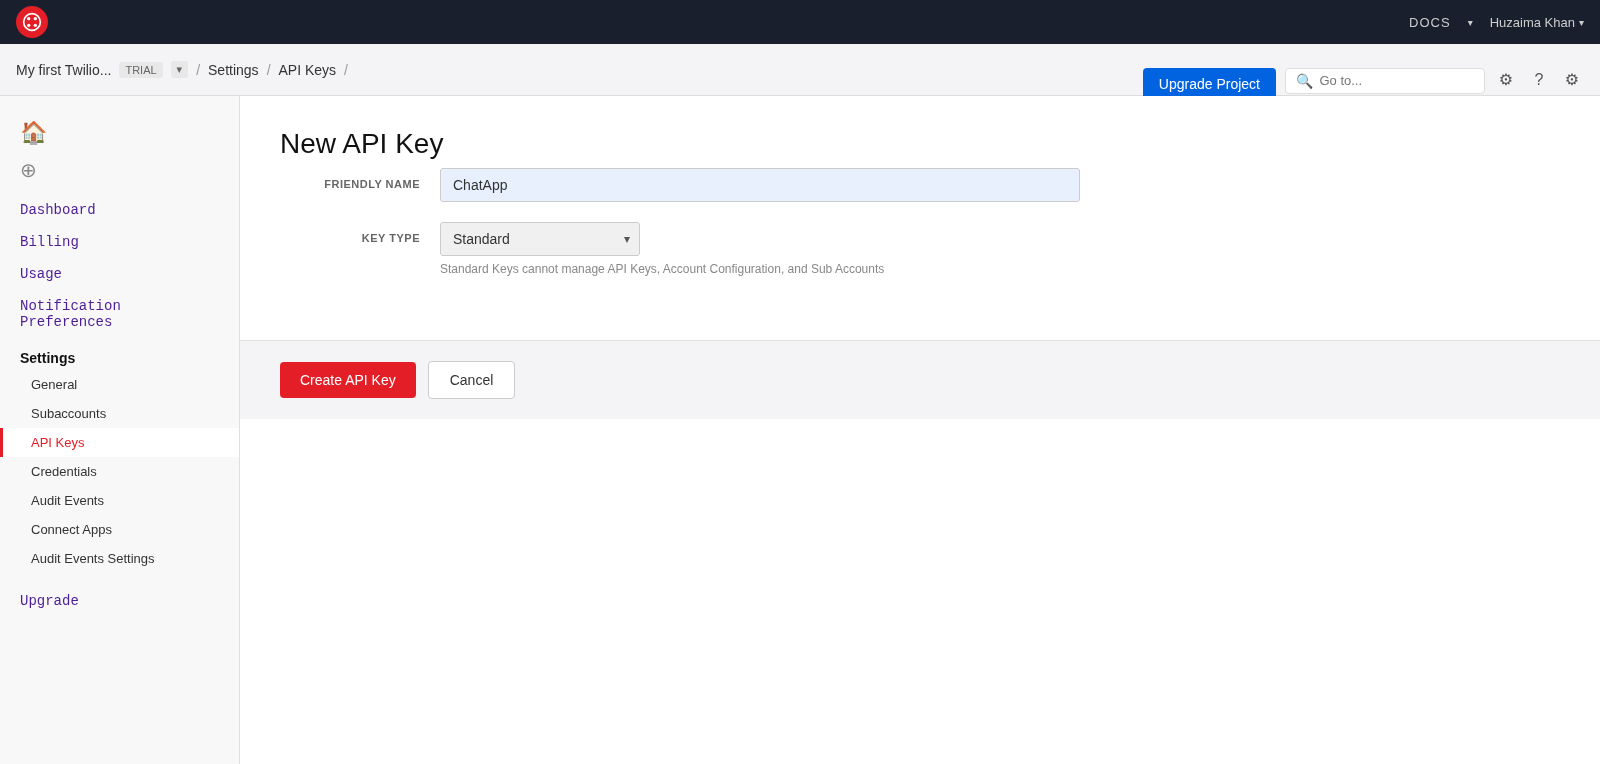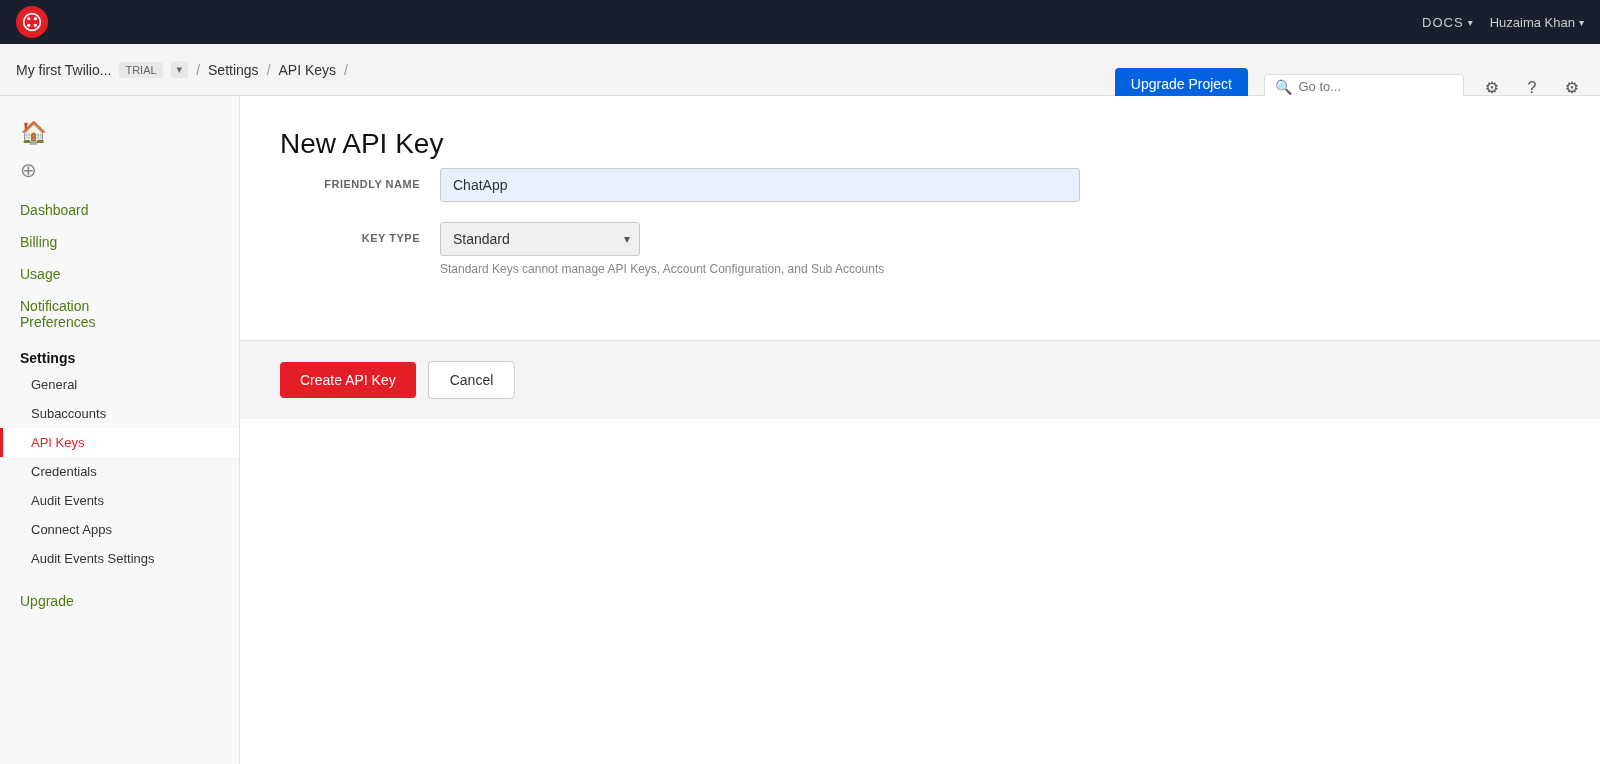--- a/index.html
+++ b/index.html
@@ -15,39 +15,39 @@
       padding: 0 16px;
       color: #fff;
     }
     .top-nav-left { display: flex; align-items: center; gap: 8px; }
     .twilio-logo {
       display: flex; align-items: center; gap: 6px;
       background: #e31e26; border-radius: 50%; width: 32px; height: 32px;
       justify-content: center; font-weight: bold; font-size: 12px; color: white;
     }
     .top-nav-right { display: flex; align-items: center; gap: 16px; }
-    .docs-link { font-size: 13px; letter-spacing: 1px; color: #ccc; cursor: pointer; display: flex; align-items: center; gap: 4px; }
+    .docs-link { font-size: 13px; letter-spacing: 1px; color: #ccc; cursor: pointer; display: flex; align-items: center; gap: 17px; }
     .user-name { font-size: 13px; color: #ccc; cursor: pointer; display: flex; align-items: center; gap: 4px; }
 
     
     .secondary-nav {
       background: #f4f4f6;
       height: 52px;
       display: flex;
       align-items: center;
       justify-content: space-between;
       padding: 0 16px;
       border-bottom: 1px solid #ddd;
     }
     .secondary-nav-left { display: flex; align-items: center; gap: 8px; }
     .project-name { font-size: 14px; font-weight: 500; color: #333; }
     .trial-badge { background: #e8e8e8; border-radius: 3px; padding: 2px 6px; font-size: 11px; color: #666; }
     .breadcrumb-sep { color: #999; font-size: 14px; }
     .breadcrumb-link { font-size: 14px; color: #333; }
-    .secondary-nav-right { display: flex; align-items: flex-end; gap: 16px; margin-top: 28px; }
+    .secondary-nav-right { display: flex; align-items: flex-start; gap: 9px; margin-top: 28px; }
     .upgrade-btn {
       background: #0263e0; color: white; border: none; border-radius: 4px;
       padding: 8px 16px; font-size: 14px; cursor: pointer; font-weight: 500;
     }
     .search-box {
       display: flex; align-items: center; background: white;
       border: 1px solid #ddd; border-radius: 4px; padding: 4px 10px;
       width: 200px; gap: 6px;
     }
     .search-input { border: none; outline: none; font-size: 13px; color: #999; width: 100%; background: transparent; }
@@ -57,21 +57,21 @@
     .main-layout { display: flex; height: calc(764px - 96px); }
 
     
     .sidebar {
       width: 240px; background: #f8f8f9; border-right: 1px solid #e0e0e0;
       padding: 16px 0; flex-shrink: 0; overflow-y: auto;
     }
     .sidebar-home { padding: 8px 20px; color: #e31e26; font-size: 22px; cursor: pointer; }
     .sidebar-ellipsis { padding: 4px 20px; color: #888; font-size: 20px; cursor: pointer; margin-bottom: 8px; }
     .sidebar-item {
-      padding: 8px 20px; font-size: 14px; color: #4d7c0f; cursor: pointer;
+      padding: 8px 20px; font-size: 14px; color: #4c1d95; cursor: pointer; font-family: Liberation Mono, monospace;
     }
     .sidebar-section-title {
       padding: 12px 20px 4px; font-size: 14px; font-weight: 700; color: #111;
     }
     .sidebar-sub-item {
       padding: 7px 20px 7px 28px; font-size: 13px; color: #333; cursor: pointer;
       border-left: 3px solid transparent; margin-left: 0;
     }
     .sidebar-sub-item.active {
       border-left: 3px solid #e31e26; color: #e31e26; font-weight: 500;

